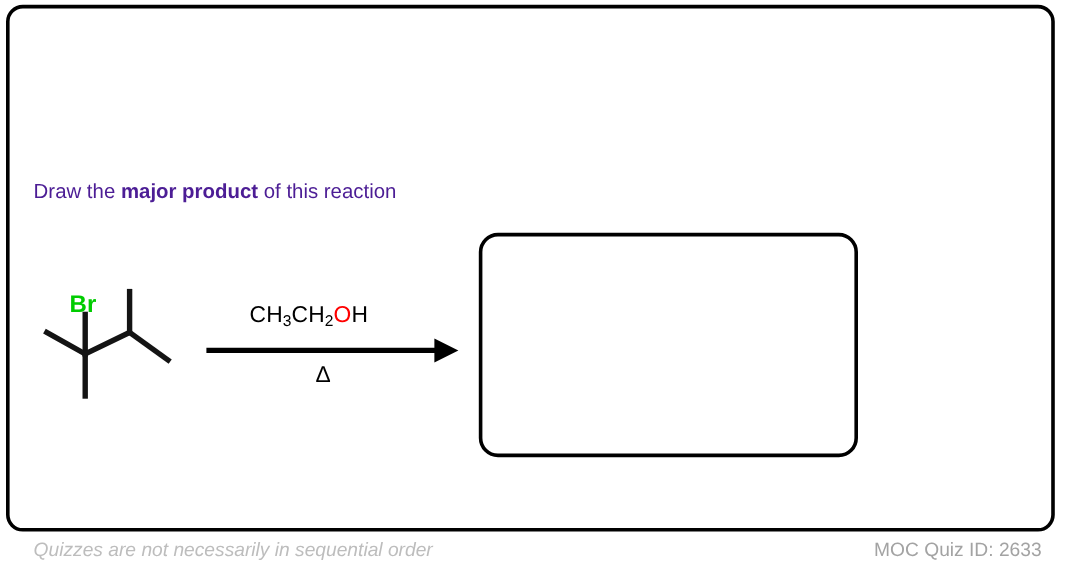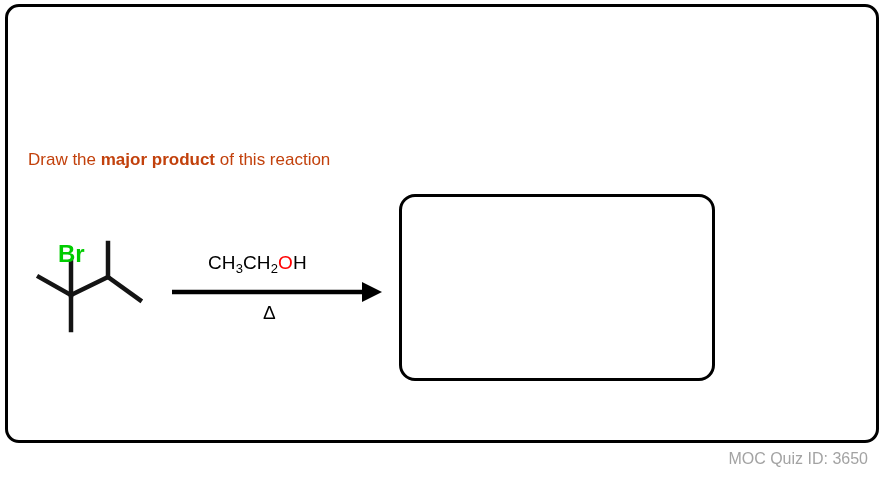--- a/index.html
+++ b/index.html
@@ -35,21 +35,21 @@
     background: #ffffff;
   }
 
   
   .prompt {
     position: absolute;
     left: 28px;
     top: 150px;
     font-size: 17px;
     line-height: 20px;
-    color: #c2410c;
+    color: #4c1d95;
     white-space: nowrap;
   }
   .prompt .bold { font-weight: bold; }
 
   
   .scheme {
     position: absolute;
     left: 0;
     top: 0;
     width: 888px;
@@ -87,21 +87,21 @@
     line-height: 22px;
     color: #000000;
     white-space: nowrap;
   }
 
   
   .br-label {
     position: absolute;
     left: 58px;
     top: 243px;
-    font-size: 24px;
+    font-size: 20px;
     font-weight: bold;
     line-height: 22px;
     color: #00cc00;
     white-space: nowrap;
   }
 
   
   .answer-box {
     position: absolute;
     left: 399px;
@@ -170,15 +170,16 @@
   </div>
 
   <div class="br-label">Br</div>
 
   <div class="reagent-top"><span>CH</span><sub>3</sub><span>CH</span><sub>2</sub><span class="oxygen">O</span><span>H</span></div>
 
   <div class="reagent-bottom">Δ</div>
 
   <div class="answer-box"></div>
 
-  <div class="footer-id">MOC Quiz ID: 3650</div>
+  <div class="footer-note">Quizzes are not necessarily in sequential order</div>
+  <div class="footer-id">MOC Quiz ID: 2633</div>
 
 </div>
 
 </body></html>

